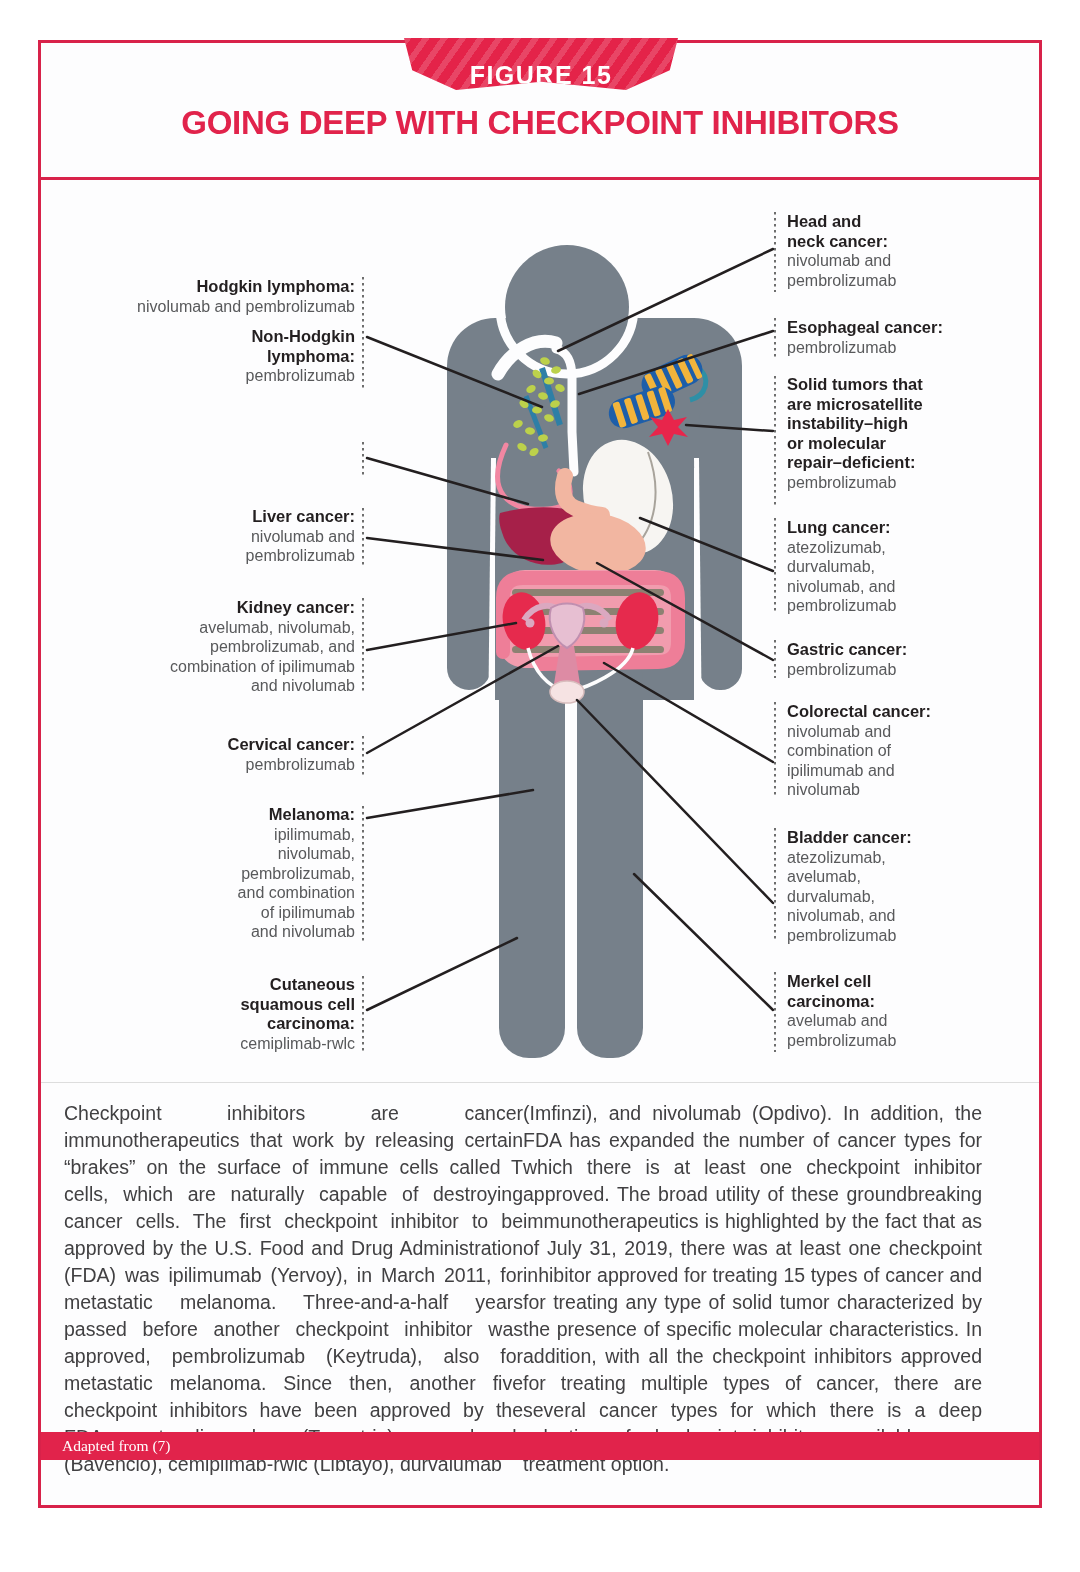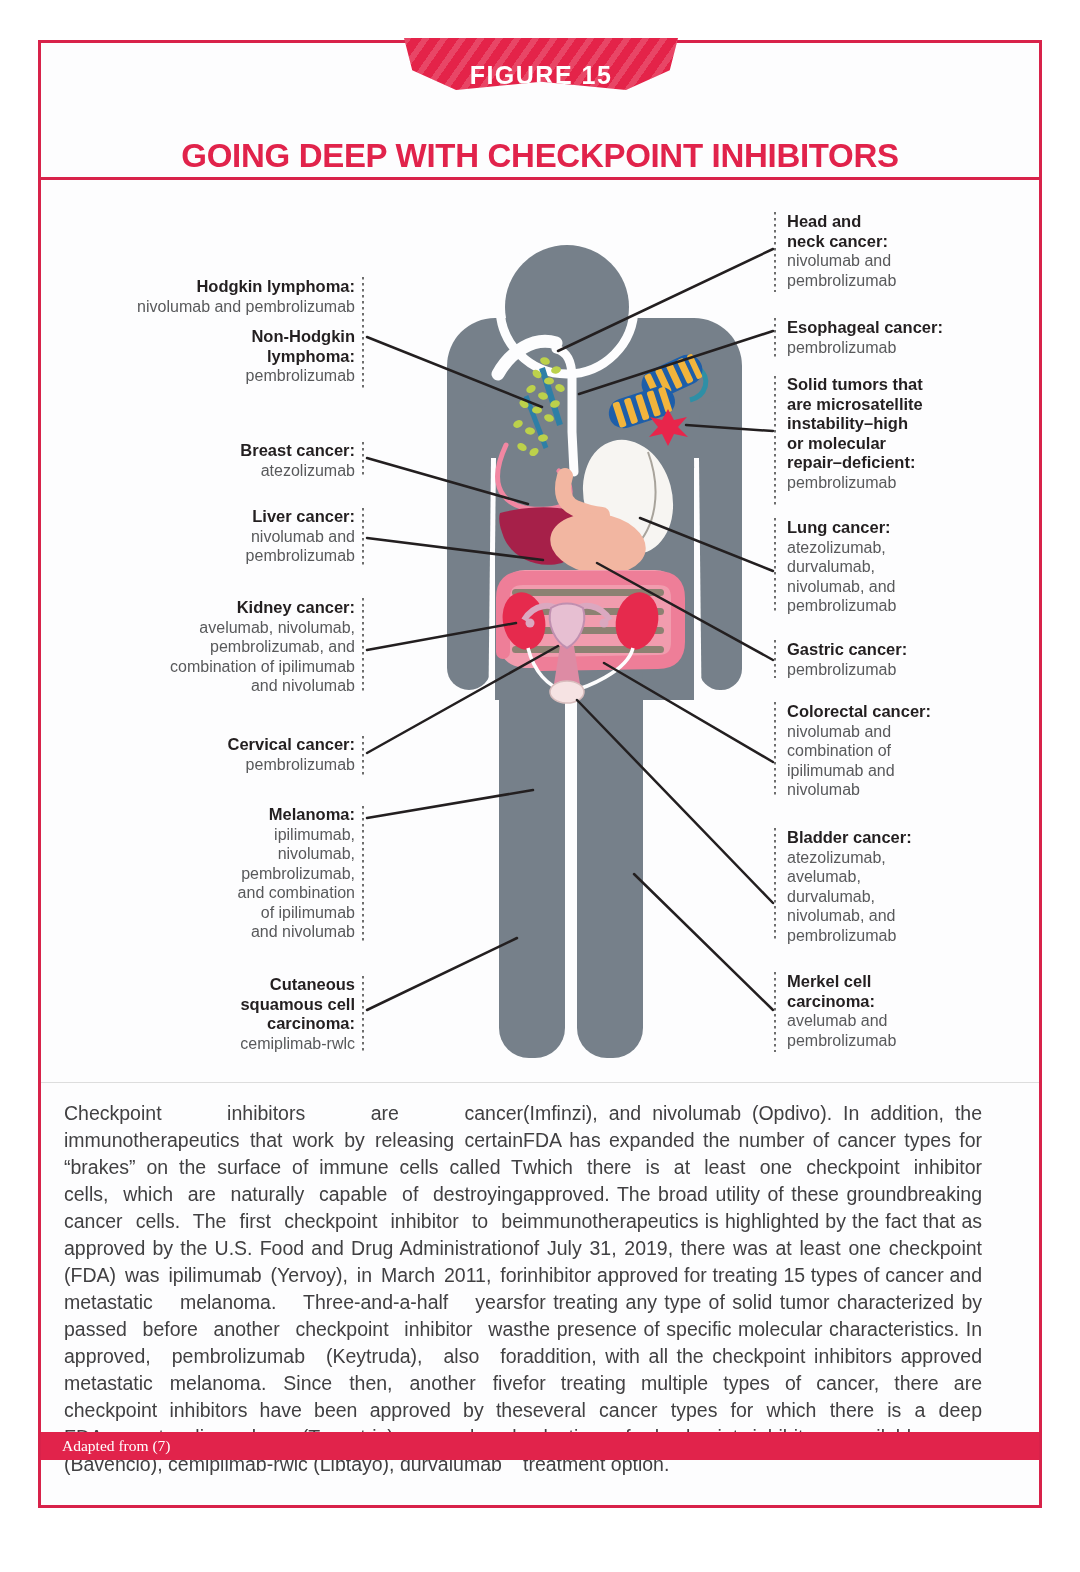--- a/index.html
+++ b/index.html
@@ -7,21 +7,21 @@
         font-family:"Liberation Sans",sans-serif;}
   .figure-box{position:absolute;left:38px;top:40px;width:998px;height:1462px;
         border:3px solid #D8224A;background:#FDFDFE;}
   .ribbon{position:absolute;left:404px;top:38px;width:274px;height:52px;z-index:3;
         background:#E42349;
         background-image:repeating-linear-gradient(125deg,rgba(255,255,255,.16) 0 6px,rgba(255,255,255,0) 6px 15px);
         clip-path:polygon(0% 0%,100% 0%,97% 62%,81% 100%,50% 84%,19% 100%,3% 62%);
         display:flex;justify-content:center;align-items:flex-end;}
   .ribbon-text{color:#ffffff;font-weight:bold;font-size:25px;letter-spacing:1.5px;margin-top:5px;}
   .fig-title{position:absolute;left:0;top:104px;width:1080px;text-align:center;z-index:2;
-        color:#E1234B;font-weight:bold;font-size:33px;letter-spacing:-0.3px;margin-top:33px;}
+        color:#E1234B;font-weight:bold;font-size:33px;letter-spacing:-0.3px;}
   .title-rule{position:absolute;left:41px;top:177px;width:998px;height:3px;background:#D8224A;z-index:2;}
   .diagram-svg{position:absolute;left:0;top:0;width:1080px;height:1572px;z-index:1;pointer-events:none;}
   .lbl{position:absolute;z-index:2;}
   .lbl-left{left:55px;width:300px;text-align:right;}
   .lbl-right{left:787px;width:252px;text-align:left;}
   .lbl-h{font-weight:bold;color:#231F20;font-size:16.5px;line-height:19.5px;white-space:pre-line;}
   .lbl-d{color:#58595B;font-size:16px;line-height:19.5px;white-space:pre-line;}
   .section-divider{position:absolute;left:41px;top:1082px;width:998px;height:1px;background:#DDDDDD;z-index:2;}
   .article{position:absolute;left:64px;top:1100px;width:952px;display:flex;z-index:2;}
   .article-col{width:459px;font-size:19.5px;line-height:27px;color:#414042;text-align:justify;}
@@ -189,24 +189,20 @@
 
   <div class="lbl lbl-left" style="top:277px">
     <div class="lbl-h">Hodgkin lymphoma:</div>
     <div class="lbl-d">nivolumab and pembrolizumab</div>
   </div>
   <div class="lbl lbl-left" style="top:327px">
     <div class="lbl-h">Non-Hodgkin
 lymphoma:</div>
     <div class="lbl-d">pembrolizumab</div>
   </div>
-  <div class="lbl lbl-left" style="top:441px">
-    <div class="lbl-h">Breast cancer:</div>
-    <div class="lbl-d">atezolizumab</div>
-  </div>
   <div class="lbl lbl-left" style="top:507px">
     <div class="lbl-h">Liver cancer:</div>
     <div class="lbl-d">nivolumab and
 pembrolizumab</div>
   </div>
   <div class="lbl lbl-left" style="top:598px">
     <div class="lbl-h">Kidney cancer:</div>
     <div class="lbl-d">avelumab, nivolumab,
 pembrolizumab, and
 combination of ipilimumab

